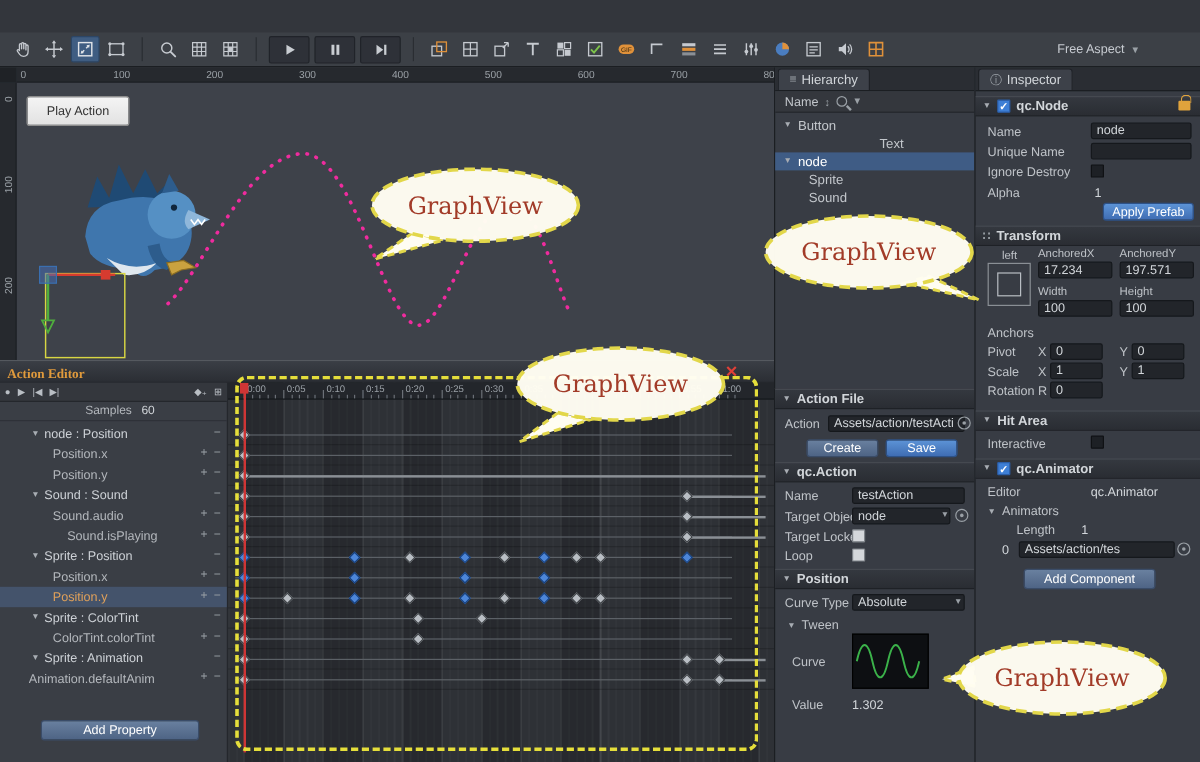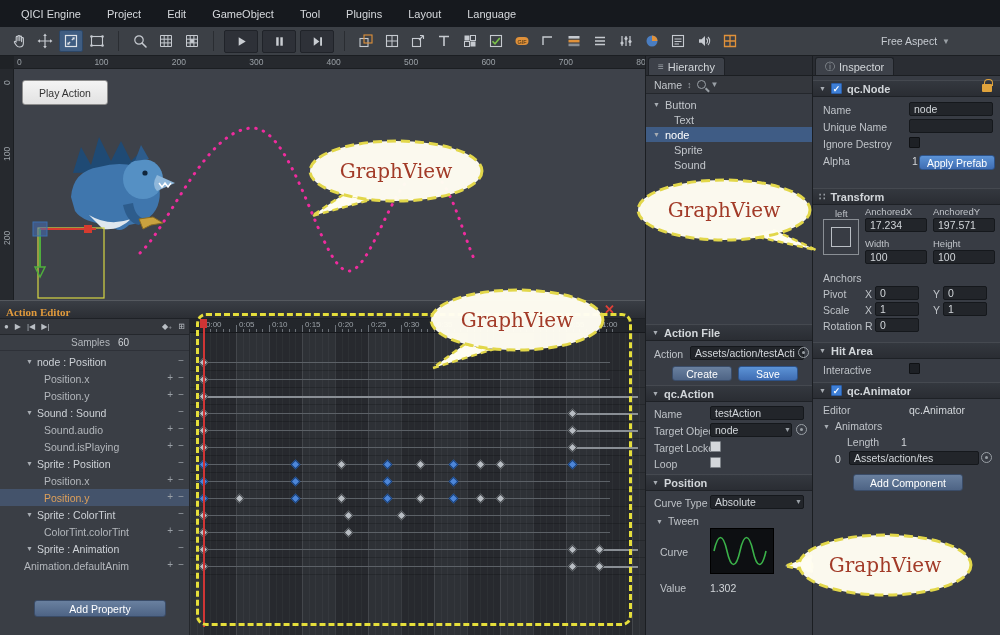--- a/index.html
+++ b/index.html
@@ -151,30 +151,20 @@
   .callout { position:absolute; z-index:50; overflow:visible; }
   .co-tail { fill:#fffdf2; stroke:#e2d74a; stroke-width:2.5; stroke-dasharray:6 4; }
   .co-ellipse { fill:#fffdf2; fill-opacity:0.98; stroke:#e2d74a; stroke-width:3; stroke-dasharray:9 5; }
   .co-text { font-family:"DejaVu Serif", serif; font-size:20px; fill:#a23b28; }
 </style>
 </head>
 <body>
 
 <div id="root">
 
-  <div class="menubar">
-      <span class="menu-item">QICI Engine</span>
-      <span class="menu-item">Project</span>
-      <span class="menu-item">Edit</span>
-      <span class="menu-item">GameObject</span>
-      <span class="menu-item">Tool</span>
-      <span class="menu-item">Plugins</span>
-      <span class="menu-item">Layout</span>
-      <span class="menu-item">Language</span>
-    </div>
 
   <div class="toolbar">
     <div style="width:6px"></div>
     <div class="tbtn">
         <svg viewBox="0 0 16 16">
           <path d="M5.2 8V4.2a.9.9 0 0 1 1.8 0V7.6M7 7.6V3.4a.9.9 0 0 1 1.8 0v4.2M8.8 7.6V4a.9.9 0 0 1 1.8 0v4.6M10.6 8.6V5.4a.9.9 0 0 1 1.8 0V10c0 2.4-1.4 4-3.8 4-1.8 0-2.6-.6-3.3-1.8L3.5 9.6c-.5-.8.6-1.7 1.3-1l.4.5" fill="none" stroke="#c6cad0" stroke-width="1.1" stroke-linecap="round"></path>
         </svg>
       </div>
     <div class="tbtn">
         <svg viewBox="0 0 16 16">
@@ -392,21 +382,21 @@
       <span class="lbl">Name</span>
       <span class="sorticon">↕</span>
       <span class="mag"></span>
       <span class="caret">▼</span>
     </div>
     <div>
         <div class="h-row" style="top: 41px; padding-left: 7px;">
           <span class="tri" style="margin-right: 5px;">▼</span>
           <span>Button</span>
         </div>
-        <div class="h-row" style="top: 56px; padding-left: 28px;">
+        <div class="h-row" style="top: 56px; padding-left: 28px; justify-content: center;">
           <span>Text</span>
         </div>
         <div class="h-row sel" style="top: 71px; padding-left: 7px;">
           <span class="tri" style="margin-right: 5px;">▼</span>
           <span>node</span>
         </div>
         <div class="h-row" style="top: 86px; padding-left: 28px;">
           <span>Sprite</span>
         </div>
         <div class="h-row" style="top: 101px; padding-left: 28px;">
@@ -476,21 +466,21 @@
       <span class="lock"></span>
     </div>
     <span class="ilabel" style="left:10px; top:48px">Name</span>
     <div class="pfield" style="left:96px; top:46px; width:84px">node</div>
     <span class="ilabel" style="left:10px; top:65px">Unique Name</span>
     <div class="pfield" style="left:96px; top:63px; width:84px"></div>
     <span class="ilabel" style="left:10px; top:82px">Ignore Destroy</span>
     <span class="chk dark" style="left:96px; top:81px"></span>
     <span class="ilabel" style="left:10px; top:99px">Alpha</span>
     <span class="ival" style="left:99px; top:99px">1</span>
-    <div class="btn btn-blue" style="left:106px; top:99px; width:76px; height:15px">Apply Prefab</div>
+    <div class="btn btn-blue" style="left:106px; top:113px; width:76px; height:15px">Apply Prefab</div>
 
     <div class="sec-header" style="top:132px">
       <span class="tabicon">∷</span>
       <span>Transform</span>
     </div>
     <span class="ilabel" style="left:22px; top:152px; font-size:9.5px">left</span>
     <div class="anchorbox" style="left:10px; top:163px; width:36px; height:36px">
         <div class="inner"></div>
       </div>
     <span class="ilabel" style="left:52px; top:150px; font-size:9.5px">AnchoredX</span>
@@ -578,21 +568,21 @@
           <div class="ae-row grp" style="top: 85px; padding-left: 26px;">
             <span class="tri" style="margin-right: 4px;">▼</span>
             <span class="lbl">Sound : Sound</span>
             <span class="pm" style="right: 5px;">−</span>
           </div>
           <div class="ae-row" style="top: 102px; padding-left: 44px;">
             <span class="lbl">Sound.audio</span>
             <span class="pm" style="right: 16px;">+</span>
             <span class="pm" style="right: 5px;">−</span>
           </div>
-          <div class="ae-row" style="top: 119px; padding-left: 44px;">
+          <div class="ae-row" style="top: 119px; padding-left: 56px;">
             <span class="lbl">Sound.isPlaying</span>
             <span class="pm" style="right: 16px;">+</span>
             <span class="pm" style="right: 5px;">−</span>
           </div>
           <div class="ae-row grp" style="top: 136px; padding-left: 26px;">
             <span class="tri" style="margin-right: 4px;">▼</span>
             <span class="lbl">Sprite : Position</span>
             <span class="pm" style="right: 5px;">−</span>
           </div>
           <div class="ae-row" style="top: 153px; padding-left: 44px;">

